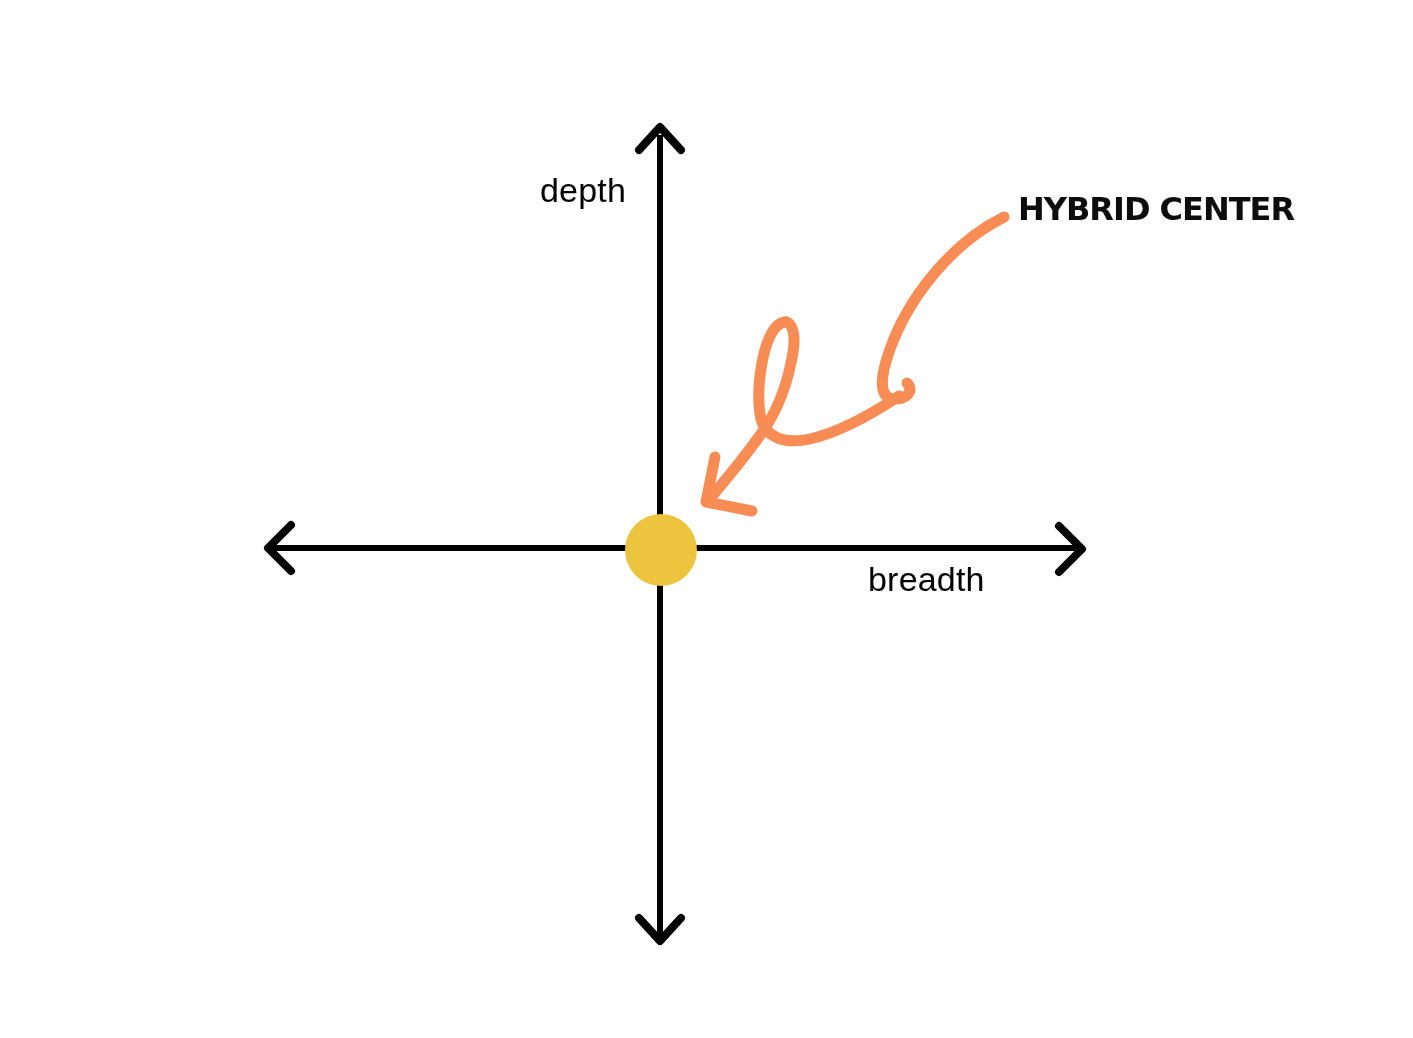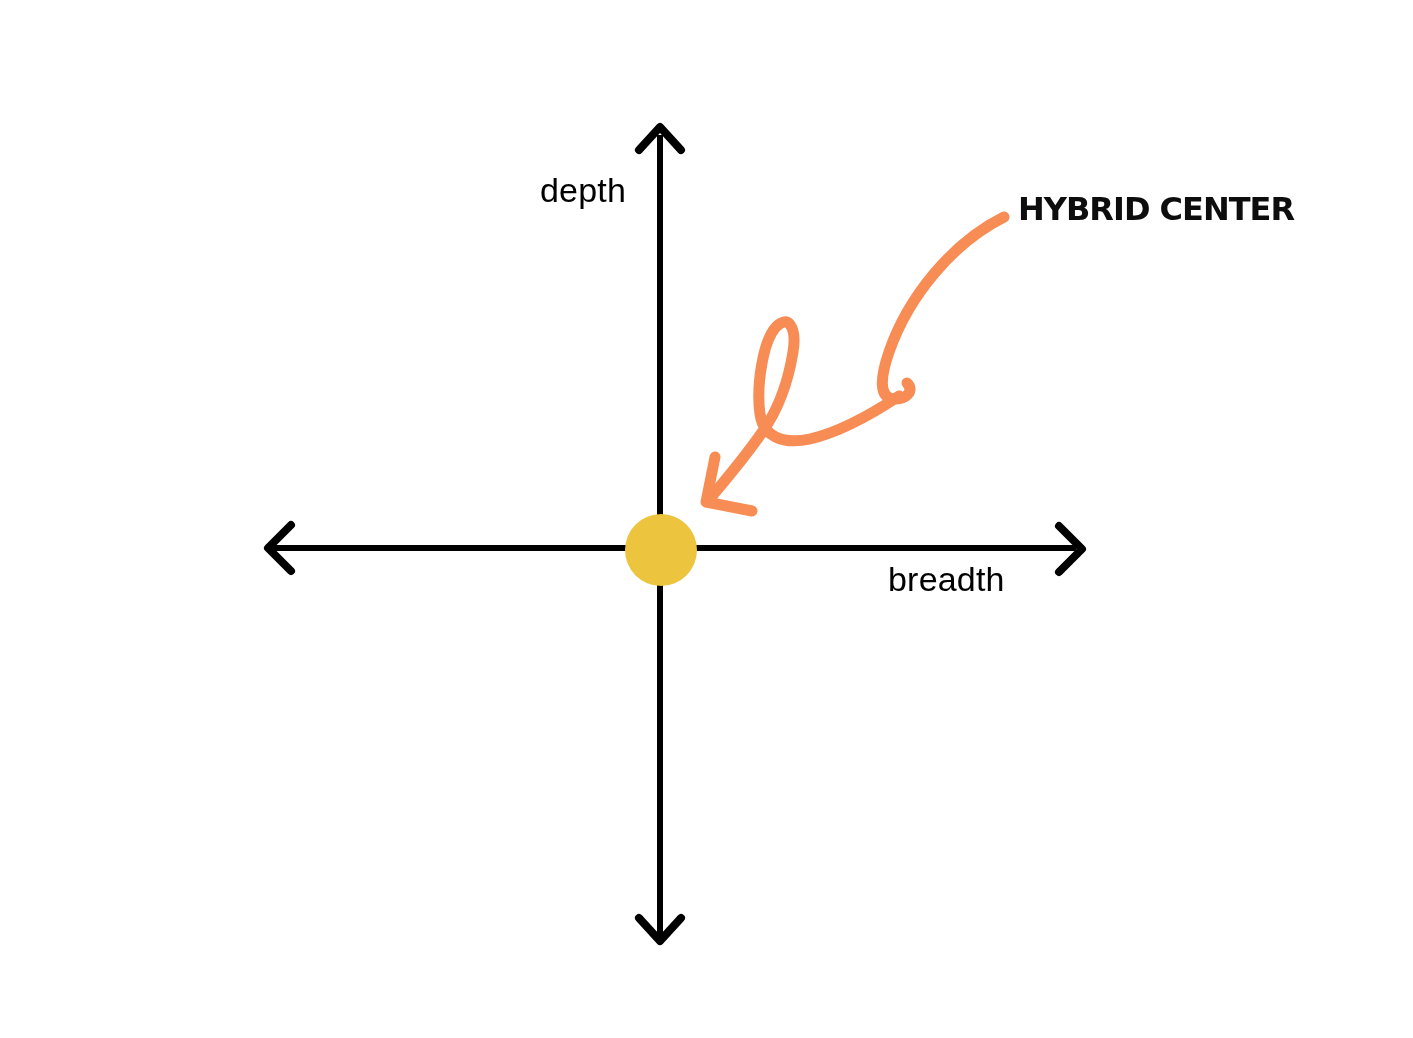--- a/index.html
+++ b/index.html
@@ -27,21 +27,21 @@
   .axis-label {
     position: absolute;
     color: #000000;
     font-size: 34px;
     font-weight: 400;
     line-height: 1.1;
     white-space: nowrap;
     letter-spacing: 0.2px;
   }
   .label-depth   { left: 540px; top: 172px; }
-  .label-breadth { left: 888px; top: 561px; }
+  .label-breadth { left: 868px; top: 561px; }
   .annotation-title {
     position: absolute;
     left: 1018px;
     top: 193px;
     color: #0d0d0d;
     font-family: "DejaVu Sans", sans-serif;
     font-weight: 800;
     font-size: 32px;
     line-height: 1.0;
     letter-spacing: -1px;

